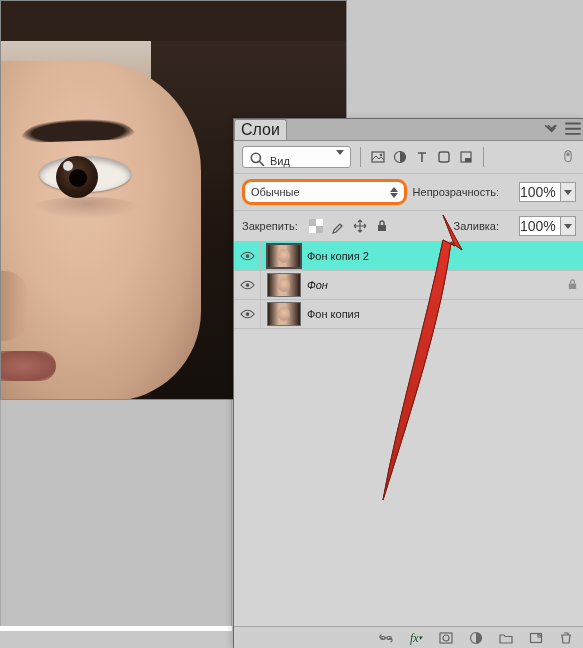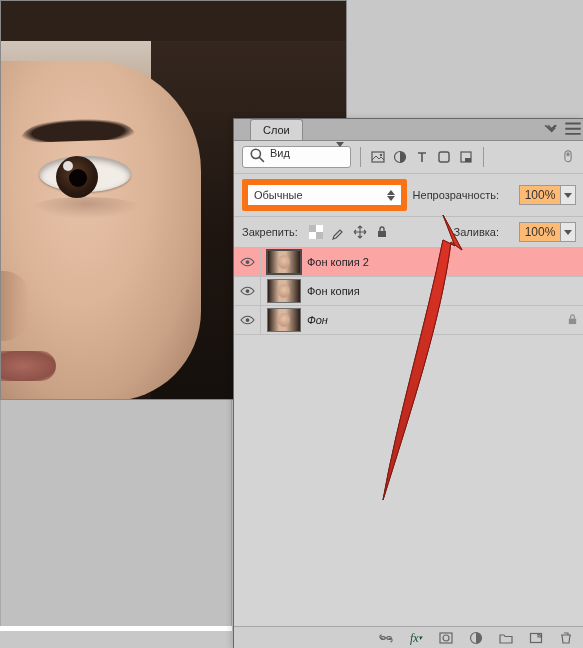--- a/index.html
+++ b/index.html
@@ -16,40 +16,40 @@
 .pupil{position:absolute;left:68px;top:168px;width:18px;height:18px;border-radius:50%;background:#060302}
 .hl{position:absolute;left:62px;top:160px;width:10px;height:10px;border-radius:50%;background:rgba(255,255,255,.85)}
 .underEye{position:absolute;left:30px;top:196px;width:110px;height:22px;border-radius:50%;background:radial-gradient(ellipse at 50% 30%,rgba(120,82,66,.35),transparent 70%)}
 .nose{position:absolute;left:0;top:270px;width:28px;height:70px;background:linear-gradient(to right,#b98f74 0%,#cda388 60%,transparent 100%);border-radius:0 25px 25px 0}
 .lip{position:absolute;left:0;top:350px;width:55px;height:30px;background:radial-gradient(ellipse at 40% 50%,#aa685d 0%,#8e5148 70%,transparent 100%);border-radius:0 30px 30px 0}
 .bg-light{position:absolute;right:0;top:0;width:120px;height:140px;background:linear-gradient(140deg,#e7e3de,#cfc8c0)}
 .white-strip{position:absolute;left:0;top:626px;width:232px;height:5px;background:#fff}
 
 .panel{position:absolute;left:233px;top:118px;width:350px;height:530px;background:#d4d4d4;border-left:1px solid #686868;border-top:1px solid #686868;box-shadow:-2px 0 6px rgba(0,0,0,.15)}
 .tabbar{height:21px;background:#b2b2b2;display:flex;align-items:flex-end;border-bottom:1px solid #8a8a8a;position:relative}
-.tab{height:20px;line-height:20px;padding:0 12px;background:#d4d4d4;border:1px solid #8a8a8a;border-bottom:none;margin-left:16px;font-size:11px;color:#222;border-radius:3px 3px 0 0}
+.tab{height:20px;line-height:20px;padding:0 6px;background:#d4d4d4;border:1px solid #8a8a8a;border-bottom:none;margin-left:0;font-size:16px;color:#222;border-radius:3px 3px 0 0}
 .collapse{position:absolute;right:22px;top:3px;width:18px;height:14px;display:flex;align-items:center;justify-content:center}
 .menu-btn{position:absolute;right:2px;top:3px;width:18px;height:14px;display:flex;align-items:center;justify-content:center}
 .row{display:flex;align-items:center;padding:5px 8px;gap:6px;border-bottom:1px solid #bdbdbd}
-.search{height:20px;border:1px solid #9a9a9a;background:#fdfdfd;border-radius:3px;display:flex;align-items:flex-start;padding:0 6px;gap:5px}
+.search{height:20px;border:1px solid #9a9a9a;background:#fdfdfd;border-radius:3px;display:flex;align-items:flex-end;padding:0 6px;gap:5px}
 .search span.txt{font-size:11px}
 .search .dd{margin-left:auto}
 .iconbtn{width:16px;height:16px;display:flex;align-items:center;justify-content:center;color:#494949}
 .iconbtn svg{width:14px;height:14px;display:block}
 .sep-v{width:1px;height:20px;background:#9a9a9a;margin:0 3px}
-.sel{height:20px;border:6px solid #f97316;background:#fdfdfd;border-radius:2px;font-size:11px;display:flex;align-items:center;padding:0 6px;gap:6px}
+.sel{height:20px;border:3px solid #f97316;background:#fdfdfd;border-radius:9px;font-size:11px;display:flex;align-items:center;padding:0 6px;gap:6px}
 .sel .dd{margin-left:auto}
 .lbl{font-size:11px;color:#333}
 .right{margin-left:auto;display:flex;align-items:center;gap:20px}
-.numbox{height:18px;border:1px solid #9a9a9a;background:#fdba74;width:40px;text-align:center;line-height:18px;font-size:12px}
+.numbox{height:18px;border:1px solid #9a9a9a;background:#ffffff;width:40px;text-align:left;line-height:18px;font-size:14px}
 .ddbtn{height:18px;border:1px solid #9a9a9a;border-left:none;background:#e7e7e7;width:14px;display:flex;align-items:center;justify-content:center}
 .lockrow .lockicons{display:flex;gap:6px;align-items:center;margin-left:4px}
 .layers{background:#d4d4d4}
 .layer{display:flex;align-items:center;height:28px;border-bottom:1px solid #bfbfbf;background:#d4d4d4;padding-right:6px}
-.layer.sel-row{background:#fca5a5}
+.layer.sel-row{background:#5eead4}
 .vis{width:26px;display:flex;justify-content:center;align-items:center;border-right:1px solid #bfbfbf;height:100%}
 .thumb{width:32px;height:22px;margin:0 6px;border:1px solid #6e6e6e;background:linear-gradient(to right,#2b1e17 0%,#d9b79e 35%,#d9b79e 55%,#2b1e17 100%);position:relative;overflow:hidden}
 .thumb::after{content:"";position:absolute;left:10px;top:4px;width:12px;height:14px;border-radius:50%;background:radial-gradient(circle at 50% 40%,#e5c3a8 0%,#c79c81 70%)}
 .thumb.sel-th{outline:2px solid #4b4b4b;outline-offset:-1px}
 .lname{font-size:11px;color:#222}
 .lname.italic{font-style:italic}
 .lock-r{margin-left:auto;opacity:.65}
 .bottom-bar{position:absolute;left:0;right:0;bottom:0;height:22px;background:#cfcfcf;border-top:1px solid #a6a6a6;display:flex;align-items:center;justify-content:flex-end;gap:14px;padding:0 10px;color:#555}
 .arrow{position:absolute;left:363px;top:210px;width:130px;height:300px;pointer-events:none}
 .eye-ic{width:15px;height:10px}
@@ -214,35 +214,35 @@
         <span class="lname">Фон копия 2</span>
       </div>
       <div class="layer">
         <div class="vis">
             <svg class="eye-ic" viewBox="0 0 16 10">
               <path d="M1 5s3-4 7-4 7 4 7 4-3 4-7 4-7-4-7-4z" fill="none" stroke="#555" stroke-width="1.2"></path>
               <circle cx="8" cy="5" r="2" fill="#555"></circle>
             </svg>
           </div>
         <div class="thumb"></div>
-        <span class="lname">Фон копия</span>
+        <span class="lname italic">Фон</span>
+        <span class="lock-r"><svg width="11" height="13" viewBox="0 0 12 14">
+              <rect x="2" y="6" width="8" height="6" fill="#696969"></rect>
+              <path d="M4 6V4a2 2 0 114 0v2" fill="none" stroke="#696969" stroke-width="1.4"></path>
+            </svg></span>
       </div>
       <div class="layer">
         <div class="vis">
             <svg class="eye-ic" viewBox="0 0 16 10">
               <path d="M1 5s3-4 7-4 7 4 7 4-3 4-7 4-7-4-7-4z" fill="none" stroke="#555" stroke-width="1.2"></path>
               <circle cx="8" cy="5" r="2" fill="#555"></circle>
             </svg>
           </div>
         <div class="thumb"></div>
-        <span class="lname italic">Фон</span>
-        <span class="lock-r"><svg width="11" height="13" viewBox="0 0 12 14">
-              <rect x="2" y="6" width="8" height="6" fill="#696969"></rect>
-              <path d="M4 6V4a2 2 0 114 0v2" fill="none" stroke="#696969" stroke-width="1.4"></path>
-            </svg></span>
+        <span class="lname">Фон копия</span>
       </div>
     </div>
 
     <div class="bottom-bar">
       <span class="iconbtn">
           <svg viewBox="0 0 16 10">
             <path d="M5 5H3a2 2 0 110-4 M11 5h2a2 2 0 110 4" fill="none" stroke="#666" stroke-width="1.3" transform="translate(0,0.5)"></path>
             <rect x="2" y="3.3" width="5" height="3.4" rx="1.7" fill="none" stroke="#666" stroke-width="1.3"></rect>
             <rect x="9" y="3.3" width="5" height="3.4" rx="1.7" fill="none" stroke="#666" stroke-width="1.3"></rect>
             <path d="M6 5h4" stroke="#666" stroke-width="1.3"></path>

